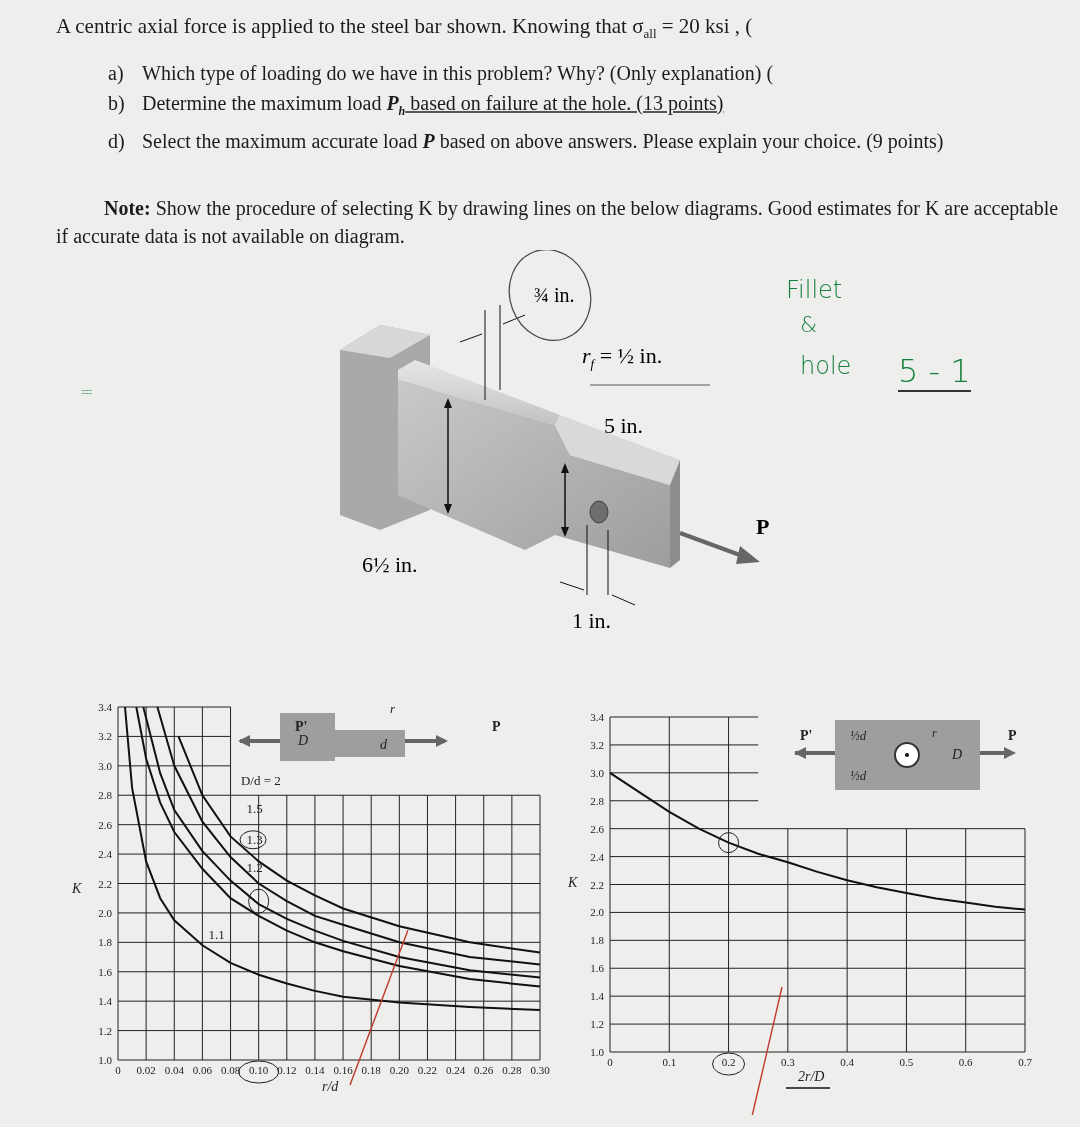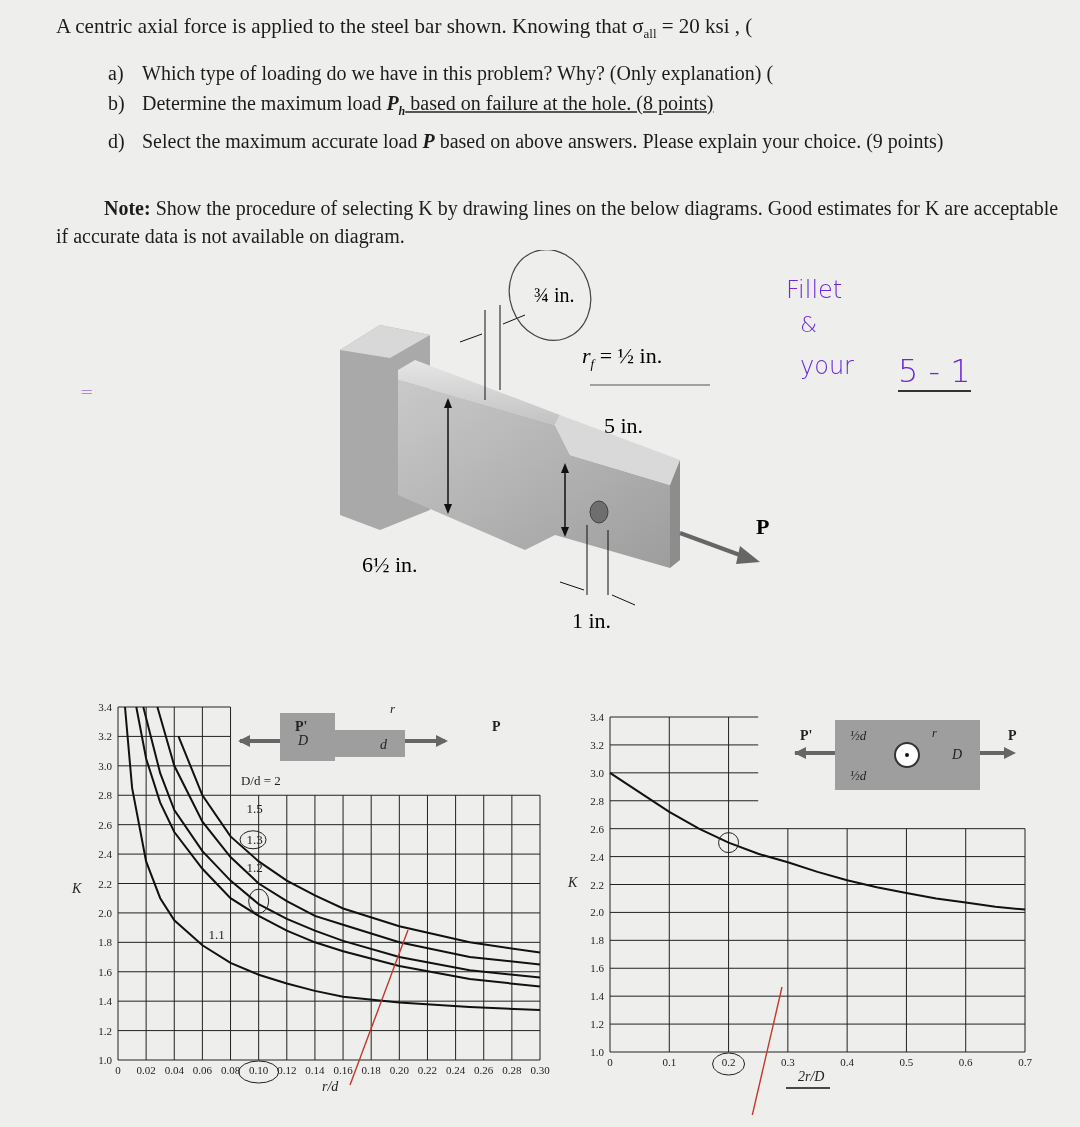--- a/index.html
+++ b/index.html
@@ -6,36 +6,36 @@
   body{width:1080px;height:1127px;background:#eeeeec;position:relative;overflow:hidden;
        font-family:"Liberation Serif","DejaVu Serif",serif;color:#1c1c1c;}
   .abs{position:absolute;}
   .q-intro{left:56px;top:14px;font-size:21px;white-space:nowrap;font-family:Liberation Serif, serif;}
   .q-list{left:88px;top:58px;font-size:20px;line-height:30px;}
   .q-item{white-space:nowrap;margin-left:20px;}
   .q-item .lbl{display:inline-block;width:34px;}
   .u{text-decoration:underline;text-decoration-color:#555;}
   .note{left:56px;top:194px;width:1010px;font-size:20px;line-height:28px;}
   .note b{font-weight:bold;margin-left:48px;}
-  .hand{font-family:"DejaVu Sans",sans-serif;font-weight:300;color:#6d28d9;}
+  .hand{font-family:"DejaVu Sans",sans-serif;font-weight:300;color:#15803d;}
   .chart-svg text{font-family:"Liberation Serif",serif;fill:#222;}
 </style>
 </head>
 <body>
 
 <div class="abs q-intro">
   <span>A centric axial force is applied to the steel bar shown. Knowing that σ</span><sub style="font-size:13px">all</sub><span> = 20 ksi , (</span>
 </div>
 
 <div class="abs q-list">
   <div class="q-item">
     <span class="lbl">a)</span><span>Which type of loading do we have in this problem? Why? (Only explanation) (</span>
   </div>
   <div class="q-item">
-    <span class="lbl">b)</span><span>Determine the maximum load </span><b><i>P</i><sub style="font-size:12px"><i>h</i></sub></b><span class="u"> based on failure at the hole. (8 points)</span>
+    <span class="lbl">b)</span><span>Determine the maximum load </span><b><i>P</i><sub style="font-size:12px"><i>h</i></sub></b><span class="u"> based on failure at the hole. (13 points)</span>
   </div>
   <div class="q-item">
     <span class="lbl">d)</span><span>Select the maximum accurate load </span><b><i>P</i></b><span> based on above answers. Please explain your choice. (9 points)</span>
   </div>
 </div>
 
 <div class="abs note">
   <b>Note:</b><span> Show the procedure of selecting K by drawing lines on the below diagrams. Good estimates for K are acceptable if accurate data is not available on diagram.</span>
 </div>
 
@@ -85,21 +85,21 @@
   <text x="214" y="52" font-size="20">¾ in.</text>
   <text x="262" y="113" font-size="22"><tspan font-style="italic">r</tspan><tspan font-size="13" font-style="italic" dy="5">f</tspan><tspan dy="-5"> = ½ in.</tspan></text>
   <text x="284" y="183" font-size="22">5 in.</text>
   <text x="42" y="322" font-size="22">6½ in.</text>
   <text x="252" y="378" font-size="22">1 in.</text>
   <text x="436" y="284" font-size="22" font-weight="bold">P</text>
 </svg>
 
 <div class="abs hand" style="left:786px;top:276px;font-size:24px">Fillet</div>
 <div class="abs hand" style="left:800px;top:312px;font-size:22px">&amp;</div>
-<div class="abs hand" style="left:800px;top:352px;font-size:24px">your</div>
+<div class="abs hand" style="left:800px;top:352px;font-size:24px">hole</div>
 <div class="abs hand" style="left:898px;top:352px;font-size:32px;border-bottom:2px solid #333">5 - 1</div>
 <div class="abs hand" style="left:80px;top:382px;font-size:16px">=</div>
 
 <svg class="abs chart-svg" style="left:60px;top:695px" width="500" height="420" viewBox="0 0 500 420">
   <g id="grid1" stroke="#222" stroke-width="1">
       <line x1="58" y1="365" x2="480" y2="365"></line>
       <line x1="58" y1="335.5833333333333" x2="480" y2="335.5833333333333"></line>
       <line x1="58" y1="306.1666666666667" x2="480" y2="306.1666666666667"></line>
       <line x1="58" y1="276.75" x2="480" y2="276.75"></line>
       <line x1="58" y1="247.33333333333331" x2="480" y2="247.33333333333331"></line>

